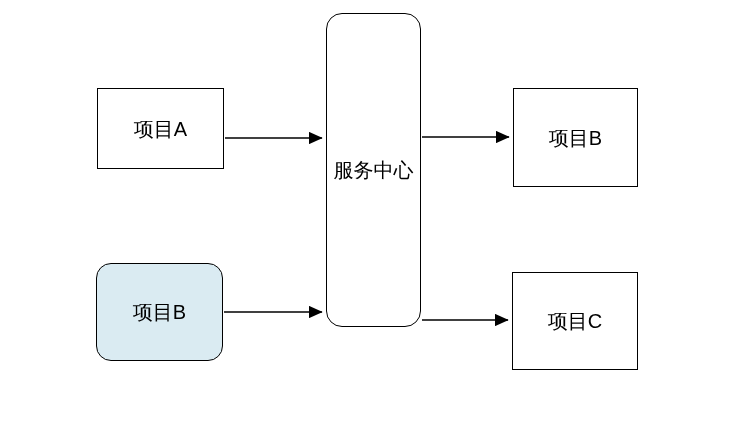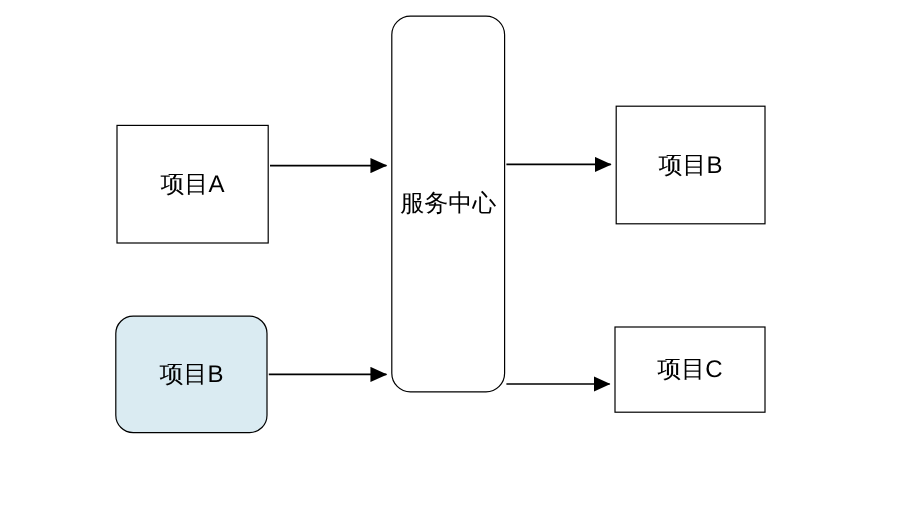--- a/index.html
+++ b/index.html
@@ -22,27 +22,27 @@
     justify-content: center;
     box-sizing: border-box;
     background: #ffffff;
     border: 1.4px solid #000000;
     color: #000000;
     font-size: 20px;
     line-height: 1.2;
     text-align: center;
     white-space: nowrap;
   }
-  .node-project-a-left   { left: 97px;  top: 104px;  width: 127px; height: 99px; }
+  .node-project-a-left   { left: 97px;  top: 88px;  width: 127px; height: 81px; }
   .node-project-b-left   { left: 96px;  top: 263px; width: 127px; height: 98px;
                            background: #daebf2; border-radius: 15px; border-width: 1.5px; }
   .node-service-center   { left: 326px; top: 13px;  width: 95px;  height: 314px;
                            border-radius: 16px; }
   .node-project-b-right  { left: 513px; top: 88px;  width: 125px; height: 99px; }
-  .node-project-c-right  { left: 512px; top: 272px; width: 126px; height: 72px; }
+  .node-project-c-right  { left: 512px; top: 272px; width: 126px; height: 98px; }
   .edges {
     position: absolute;
     left: 0; top: 0;
     width: 754px;
     height: 440px;
     pointer-events: none;
   }
 </style>
 </head>
 <body>

